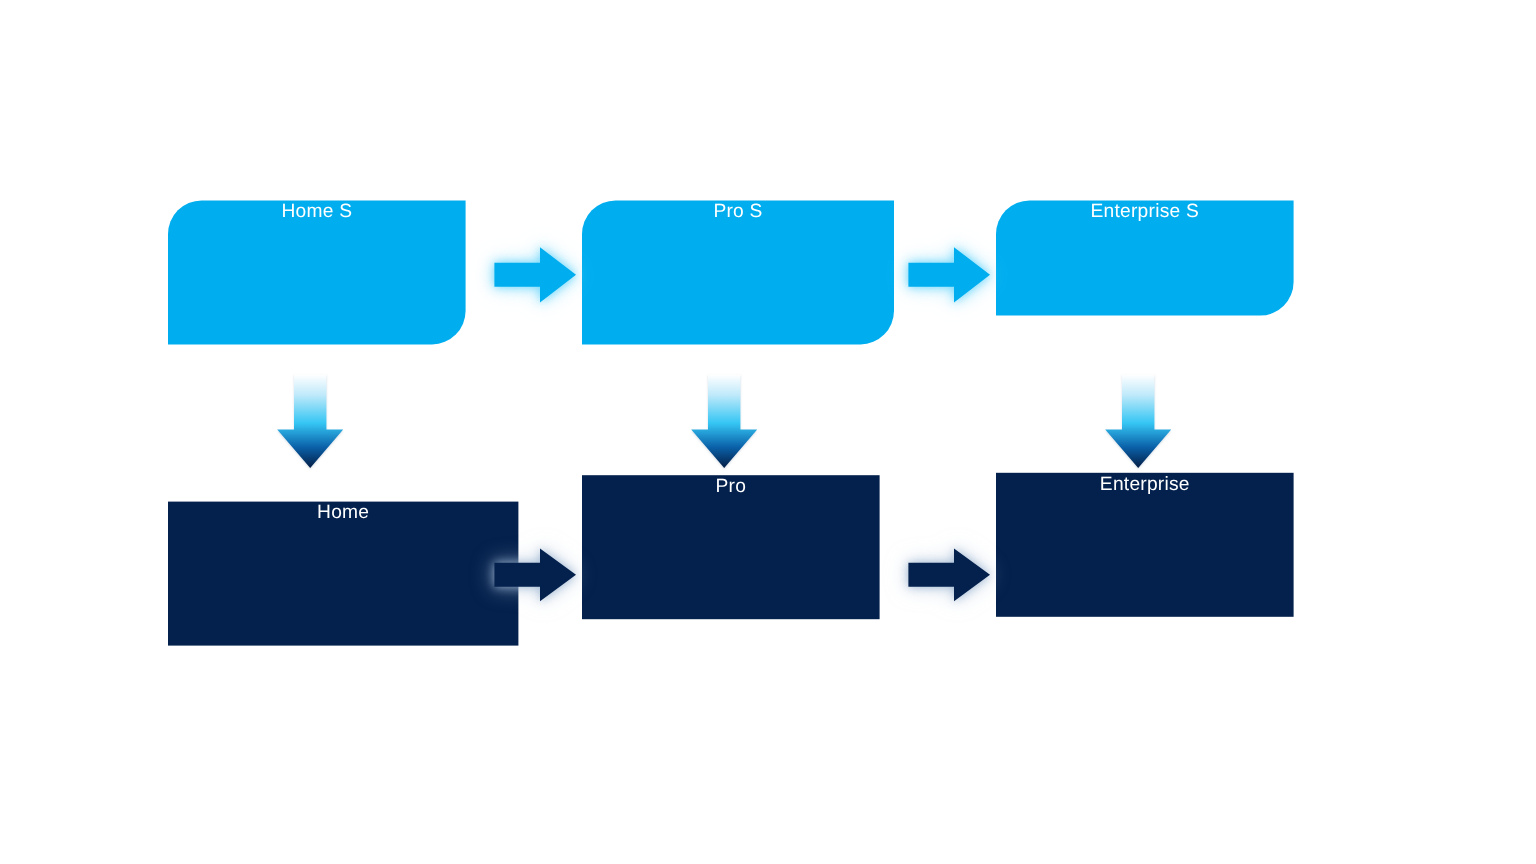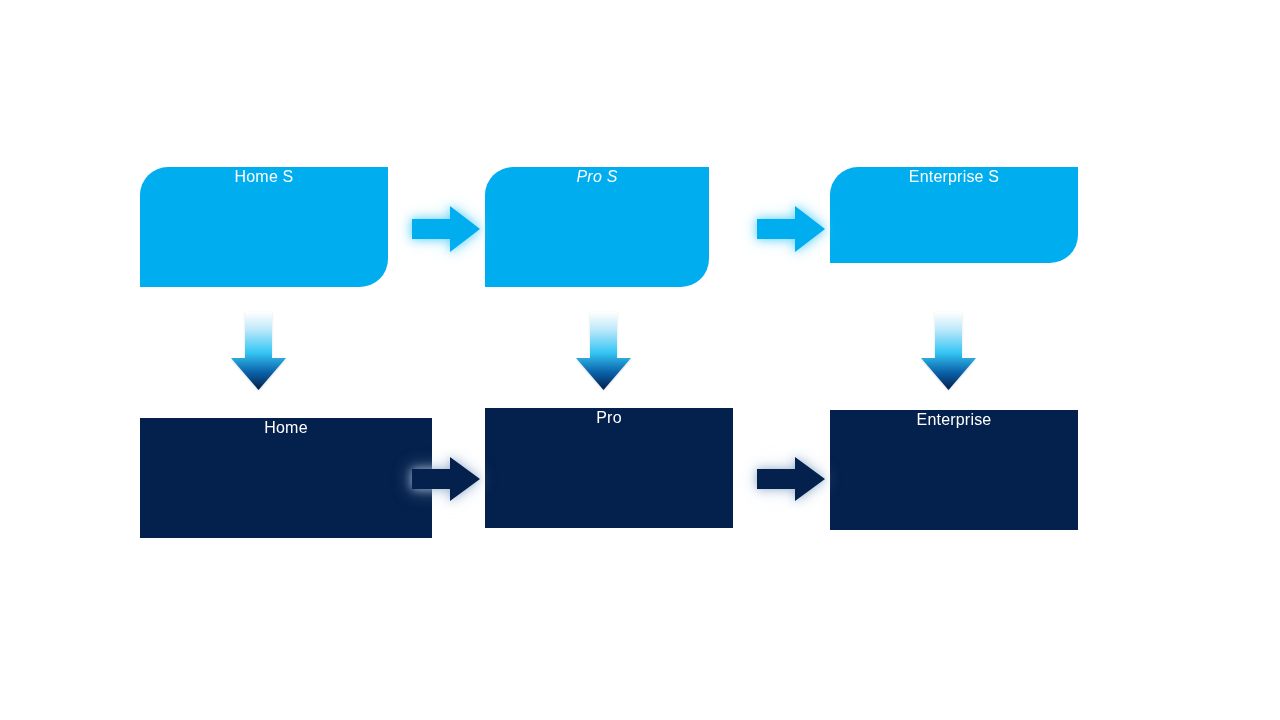--- a/index.html
+++ b/index.html
@@ -66,21 +66,21 @@
 </style>
 </head>
 <body>
 
 <div id="canvas">
 
   <div class="node node-top" style="left:140px; top:167px; width:248px; height:120px;">
     <span>Home S</span>
   </div>
 
-  <div class="node node-top" style="left:485px; top:167px; width:224px; height:120px;font-style:italic;">
+  <div class="node node-top" style="left:485px; top:167px; width:260px; height:120px;">
     <span>Pro S</span>
   </div>
 
   <div class="node node-top" style="left:830px; top:167px; width:248px; height:96px;">
     <span>Enterprise S</span>
   </div>
 
   <div class="arrow arrow-h-top" style="left:412px; top:206px; width:68px; height:46px;">
     <svg width="68" height="46" viewBox="0 0 68 46" aria-hidden="true">
       <polygon points="0,13 38,13 38,0 68,23 38,46 38,33 0,33" fill="#00AEEF"></polygon>
@@ -135,25 +135,25 @@
         </linearGradient>
       </defs>
       <polygon points="14,0 41,0 41,46 55,46 27.5,78 0,46 14,46" fill="url(#vgrad3)"></polygon>
     </svg>
   </div>
 
   <div class="node node-bottom" style="left:140px; top:418px; width:292px; height:120px;">
     <span>Home</span>
   </div>
 
-  <div class="node node-bottom" style="left:485px; top:408px; width:248px; height:120px;">
+  <div class="node node-bottom" style="left:485px; top:396px; width:248px; height:120px;">
     <span>Pro</span>
   </div>
 
-  <div class="node node-bottom" style="left:830px; top:410px; width:248px; height:120px;">
+  <div class="node node-bottom" style="left:830px; top:394px; width:248px; height:120px;">
     <span>Enterprise</span>
   </div>
 
   <div class="arrow arrow-h-bottom" style="left:412px; top:457px; width:68px; height:44px;">
     <svg width="68" height="44" viewBox="0 0 68 44" aria-hidden="true">
       <polygon points="0,12 38,12 38,0 68,22 38,44 38,32 0,32" fill="#04214D"></polygon>
     </svg>
   </div>
 
   <div class="arrow arrow-h-bottom" style="left:757px; top:457px; width:68px; height:44px;">

